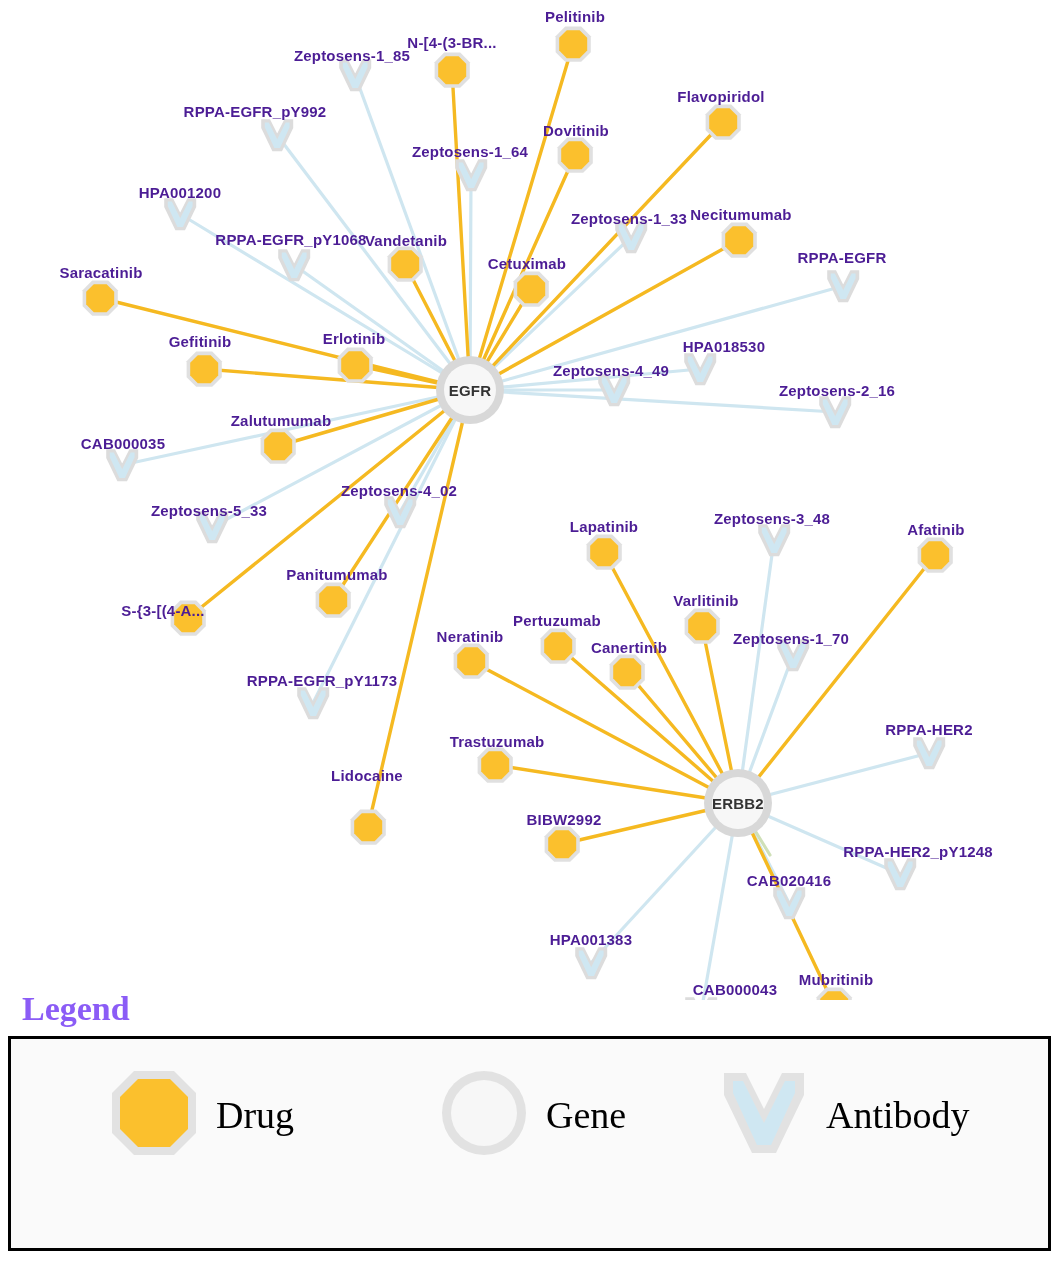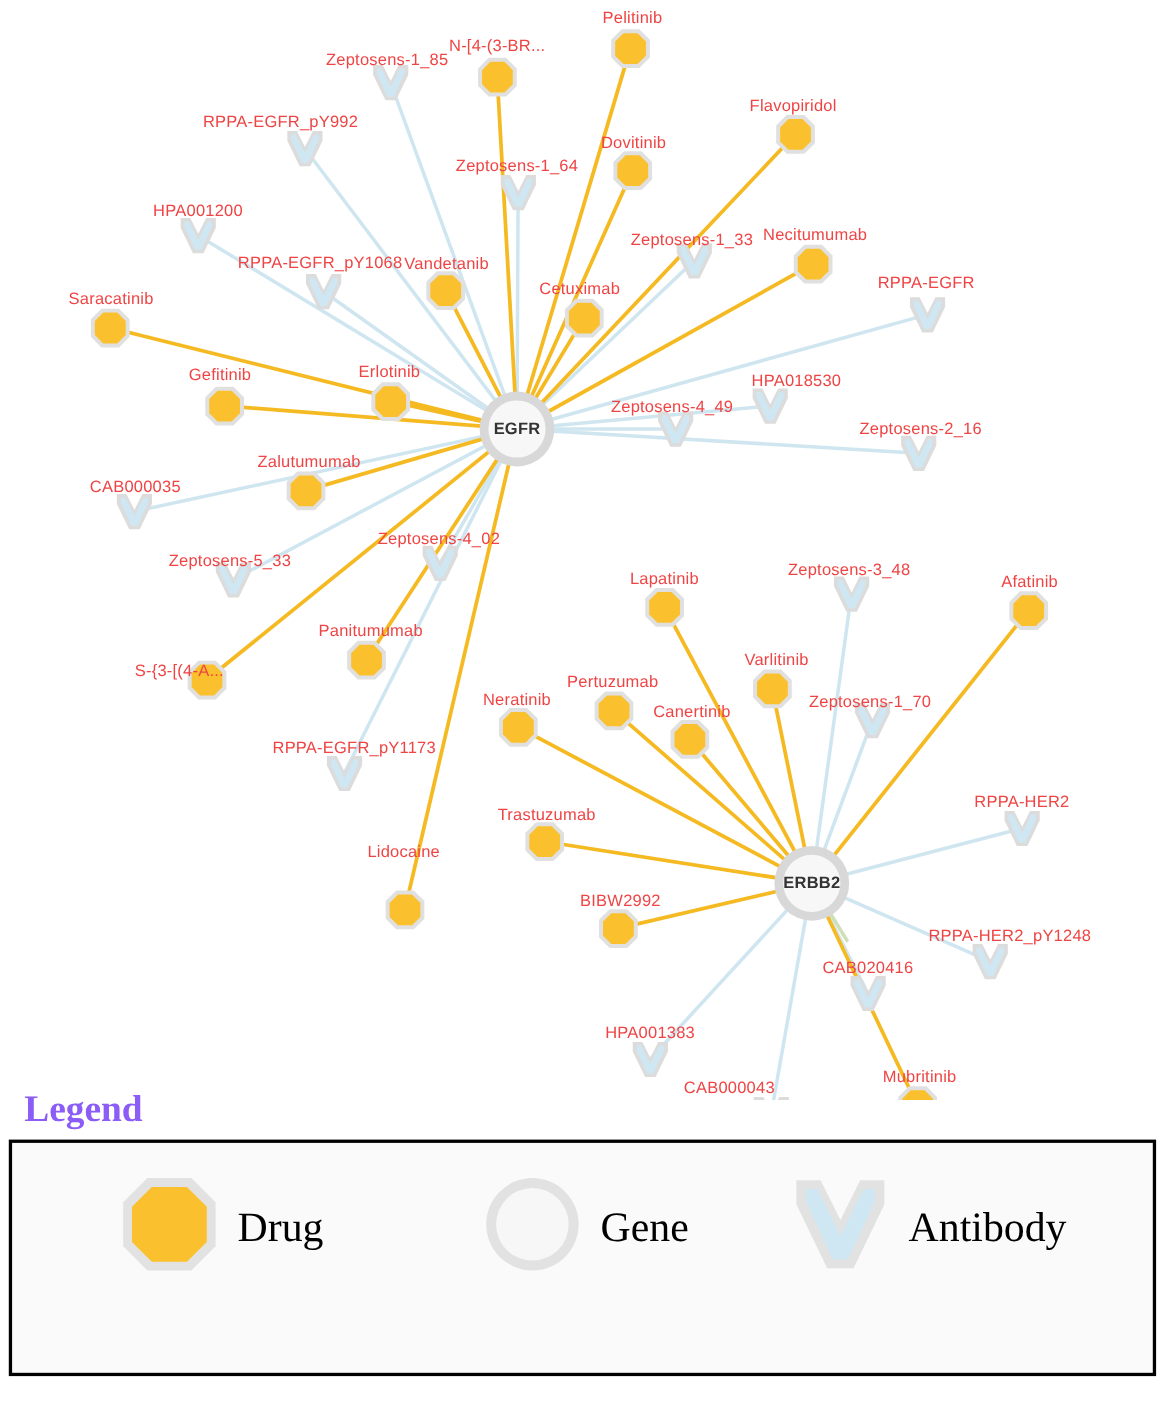--- a/index.html
+++ b/index.html
@@ -22,23 +22,23 @@
     height: 1000px;
   }
   #network svg {
     position: absolute;
     left: 0;
     top: 0;
   }
   .node-label {
     position: absolute;
     font-family: "Liberation Sans", sans-serif;
-    font-weight: normal;
+    font-weight: bold;
     font-size: 15px;
-    color: #ef4444;
+    color: #4c1d95;
     white-space: nowrap;
     transform: translate(-50%, -50%);
     letter-spacing: 0.2px;
   }
   .gene-label {
     font-size: 15px;
     font-weight: bold;
     color: #333;
   }
   .legend-wrap {
@@ -360,21 +360,21 @@
     <div class="node-label" style="left: 123px; top: 443px;">CAB000035</div>
     <div class="node-label" style="left: 209px; top: 510px;">Zeptosens-5_33</div>
     <div class="node-label" style="left: 399px; top: 490px;">Zeptosens-4_02</div>
     <div class="node-label" style="left: 772px; top: 518px;">Zeptosens-3_48</div>
     <div class="node-label" style="left: 791px; top: 638px;">Zeptosens-1_70</div>
     <div class="node-label" style="left: 312px; top: 680px; padding-left: 20px;">RPPA-EGFR_pY1173</div>
     <div class="node-label" style="left: 929px; top: 729px;">RPPA-HER2</div>
     <div class="node-label" style="left: 918px; top: 851px;">RPPA-HER2_pY1248</div>
     <div class="node-label" style="left: 789px; top: 880px;">CAB020416</div>
     <div class="node-label" style="left: 591px; top: 939px;">HPA001383</div>
-    <div class="node-label" style="left: 663px; top: 989px;">CAB000043</div>
+    <div class="node-label" style="left: 735px; top: 989px;">CAB000043</div>
     <div class="node-label gene-label" style="left: 470px; top: 390px;">EGFR</div>
     <div class="node-label gene-label" style="left: 738px; top: 803px;">ERBB2</div>
   </div>
 
 <div class="legend-wrap">
   <div class="legend-title">Legend</div>
   <div class="legend-box">
     <div class="legend-row-1">
       <div class="legend-item" style="left:95px; top:6px;">
         <span>

